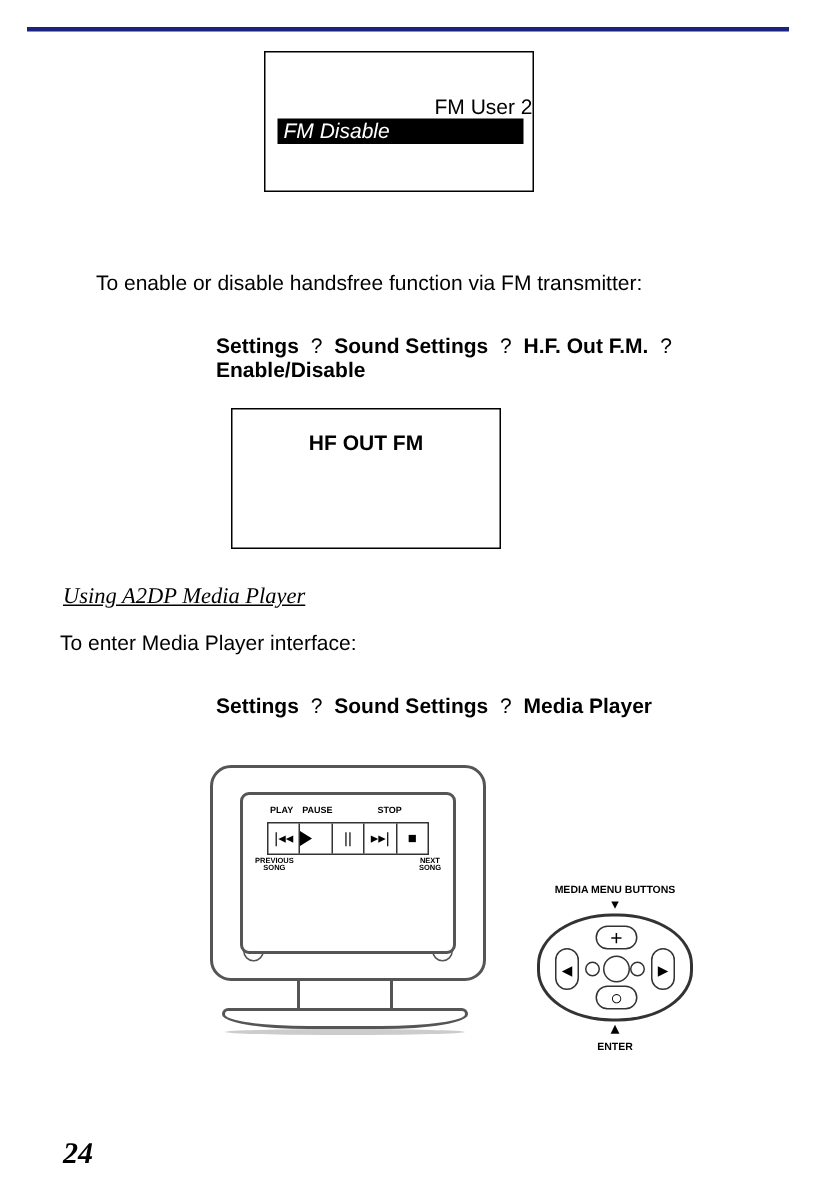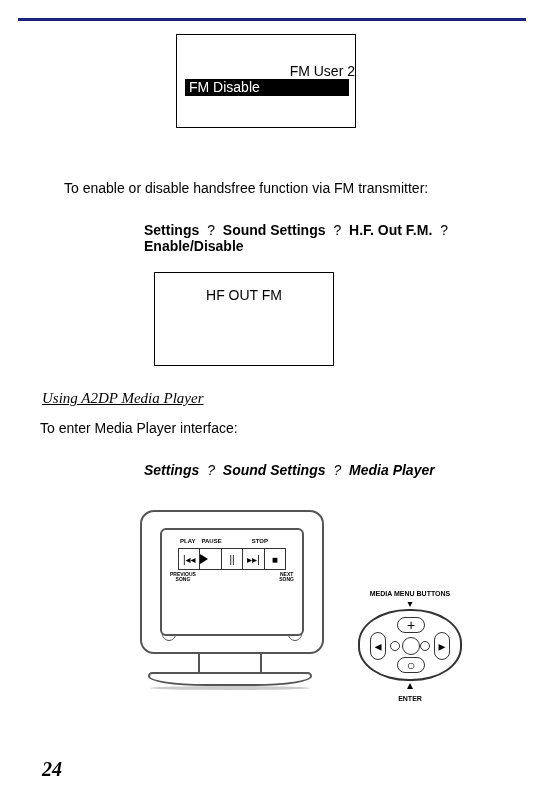--- a/index.html
+++ b/index.html
@@ -30,20 +30,21 @@
     font-family: "Trebuchet MS", Arial, sans-serif;
     font-size: 14px;
   }
   .box1 .line1 { padding: 28px 0 0 12px; text-align: right; }
   .box1 .line2 {
     margin: 0 6px 0 8px;
     background: #000;
     color: #fff;
     padding: 0 4px;
     line-height: 17px;
+    font-style: italic;
   }
   .para1 {
     position: absolute;
     top: 180px;
     left: 64px;
     right: 40px;
   }
   .nav1 {
     position: absolute;
     top: 222px;
@@ -55,21 +56,21 @@
   .box2 {
     position: absolute;
     top: 272px;
     left: 154px;
     width: 178px;
     height: 92px;
     border: 1.5px solid #000;
     font-family: "Trebuchet MS", Arial, sans-serif;
     font-size: 14px;
   }
-  .box2 .title { text-align: center; padding-top: 14px; }
+  .box2 .title { text-align: center; padding-top: 14px; font-weight: bold; }
   .box2 .row { padding: 18px 22px 0 22px; }
   .box2 .enable {
     background: #000; color: #fff; padding: 0 4px;
   }
   .box2 .exit { float: right; }
   .section {
     position: absolute;
     top: 390px;
     left: 42px;
     font-style: italic;
@@ -80,21 +81,20 @@
   .para2 {
     position: absolute;
     top: 420px;
     left: 40px;
   }
   .nav2 {
     position: absolute;
     top: 462px;
     left: 144px;
     font-weight: bold;
-    font-style: italic;
   }
   .nav2 .q { font-weight: normal; display:inline-block; padding:0 4px;}
 
   
   .monitor-wrap {
     position: absolute;
     top: 510px;
     left: 140px;
   }
   .monitor {

